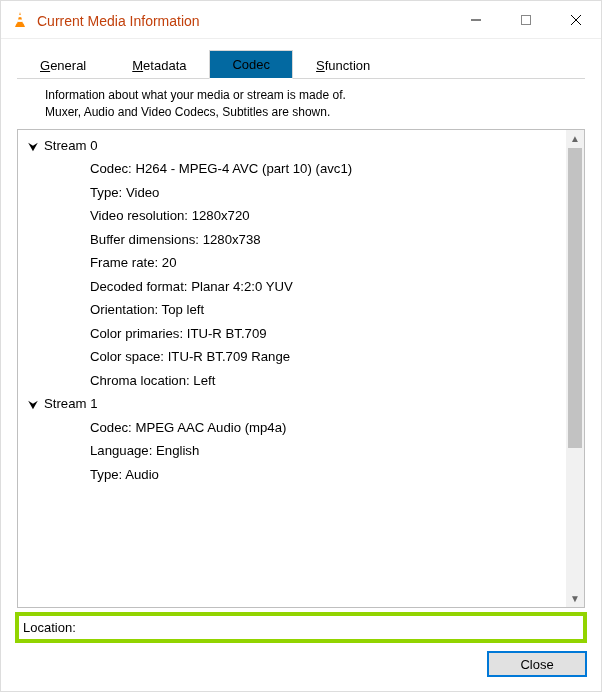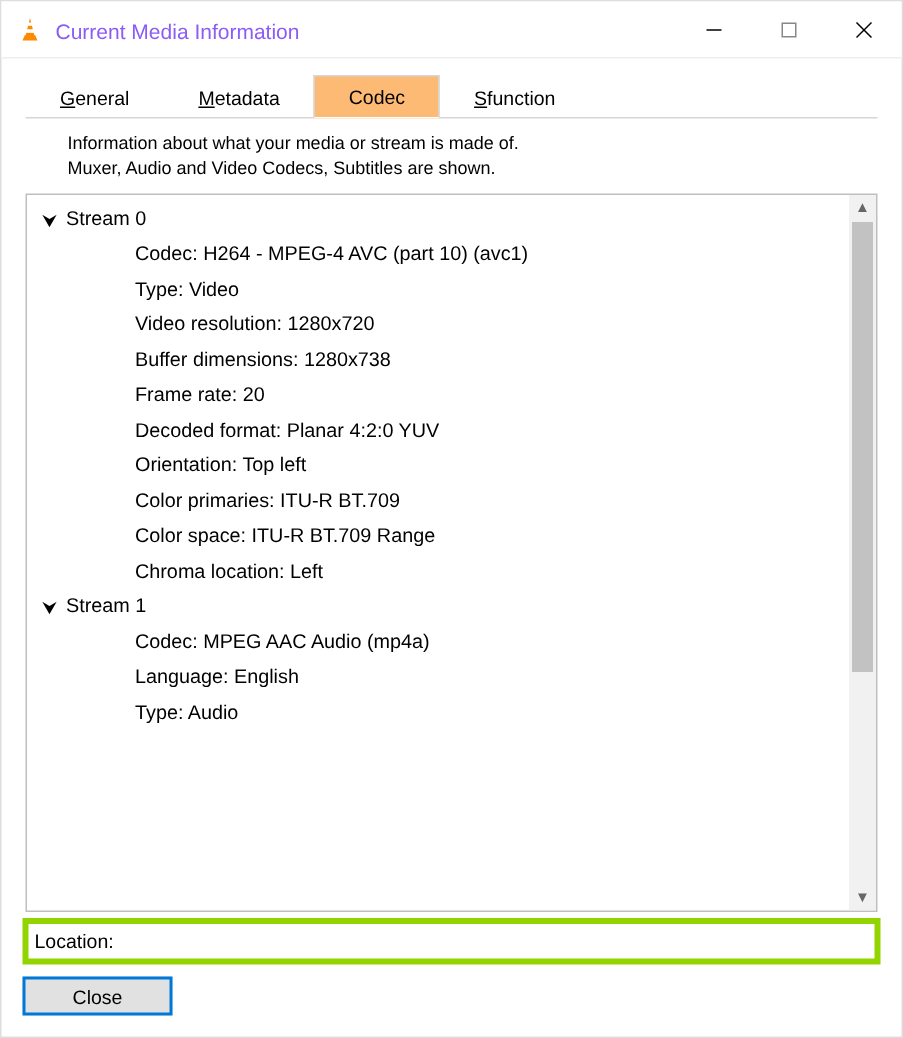--- a/index.html
+++ b/index.html
@@ -32,21 +32,21 @@
   }
   .titlebar .app-icon {
     width: 18px;
     height: 18px;
     margin-right: 8px;
     position: relative;
   }
   .titlebar .title {
     flex: 1;
     font-size: 14px;
-    color: #8b5cf6;
+    color: #c2410c;
     padding-top: 2px;
   }
   .win-controls {
     display: flex;
     height: 100%;
   }
   .win-btn {
     width: 50px;
     height: 100%;
     display: flex;
@@ -71,21 +71,21 @@
     cursor: pointer;
     border: 1px solid transparent;
     border-bottom: none;
     position: relative;
     top: 1px;
   }
   .tab .ul { text-decoration: underline; }
   .tab.active {
     border: 1px solid #d6d6d6;
     border-bottom: 1px solid #fff;
-    background: #fdba74;
+    background: #0369a1;
   }
   .content {
     padding: 8px 16px 4px 16px;
     flex: 1;
     display: flex;
     flex-direction: column;
     overflow: hidden;
   }
   .info-line {
     font-size: 12px;
@@ -166,20 +166,21 @@
     padding: 3px 4px;
     background: #0078d7;
     color: #fff;
     text-align: right;
     text-overflow: clip;
     overflow: hidden;
     white-space: nowrap;
   }
   .close-row {
     display: flex;
+    justify-content: flex-end;
   }
   .close-btn {
     width: 100px;
     height: 26px;
     border: 2px solid #0078d7;
     background: #e1e1e1;
     font-family: inherit;
     font-size: 13px;
     cursor: pointer;
   }

